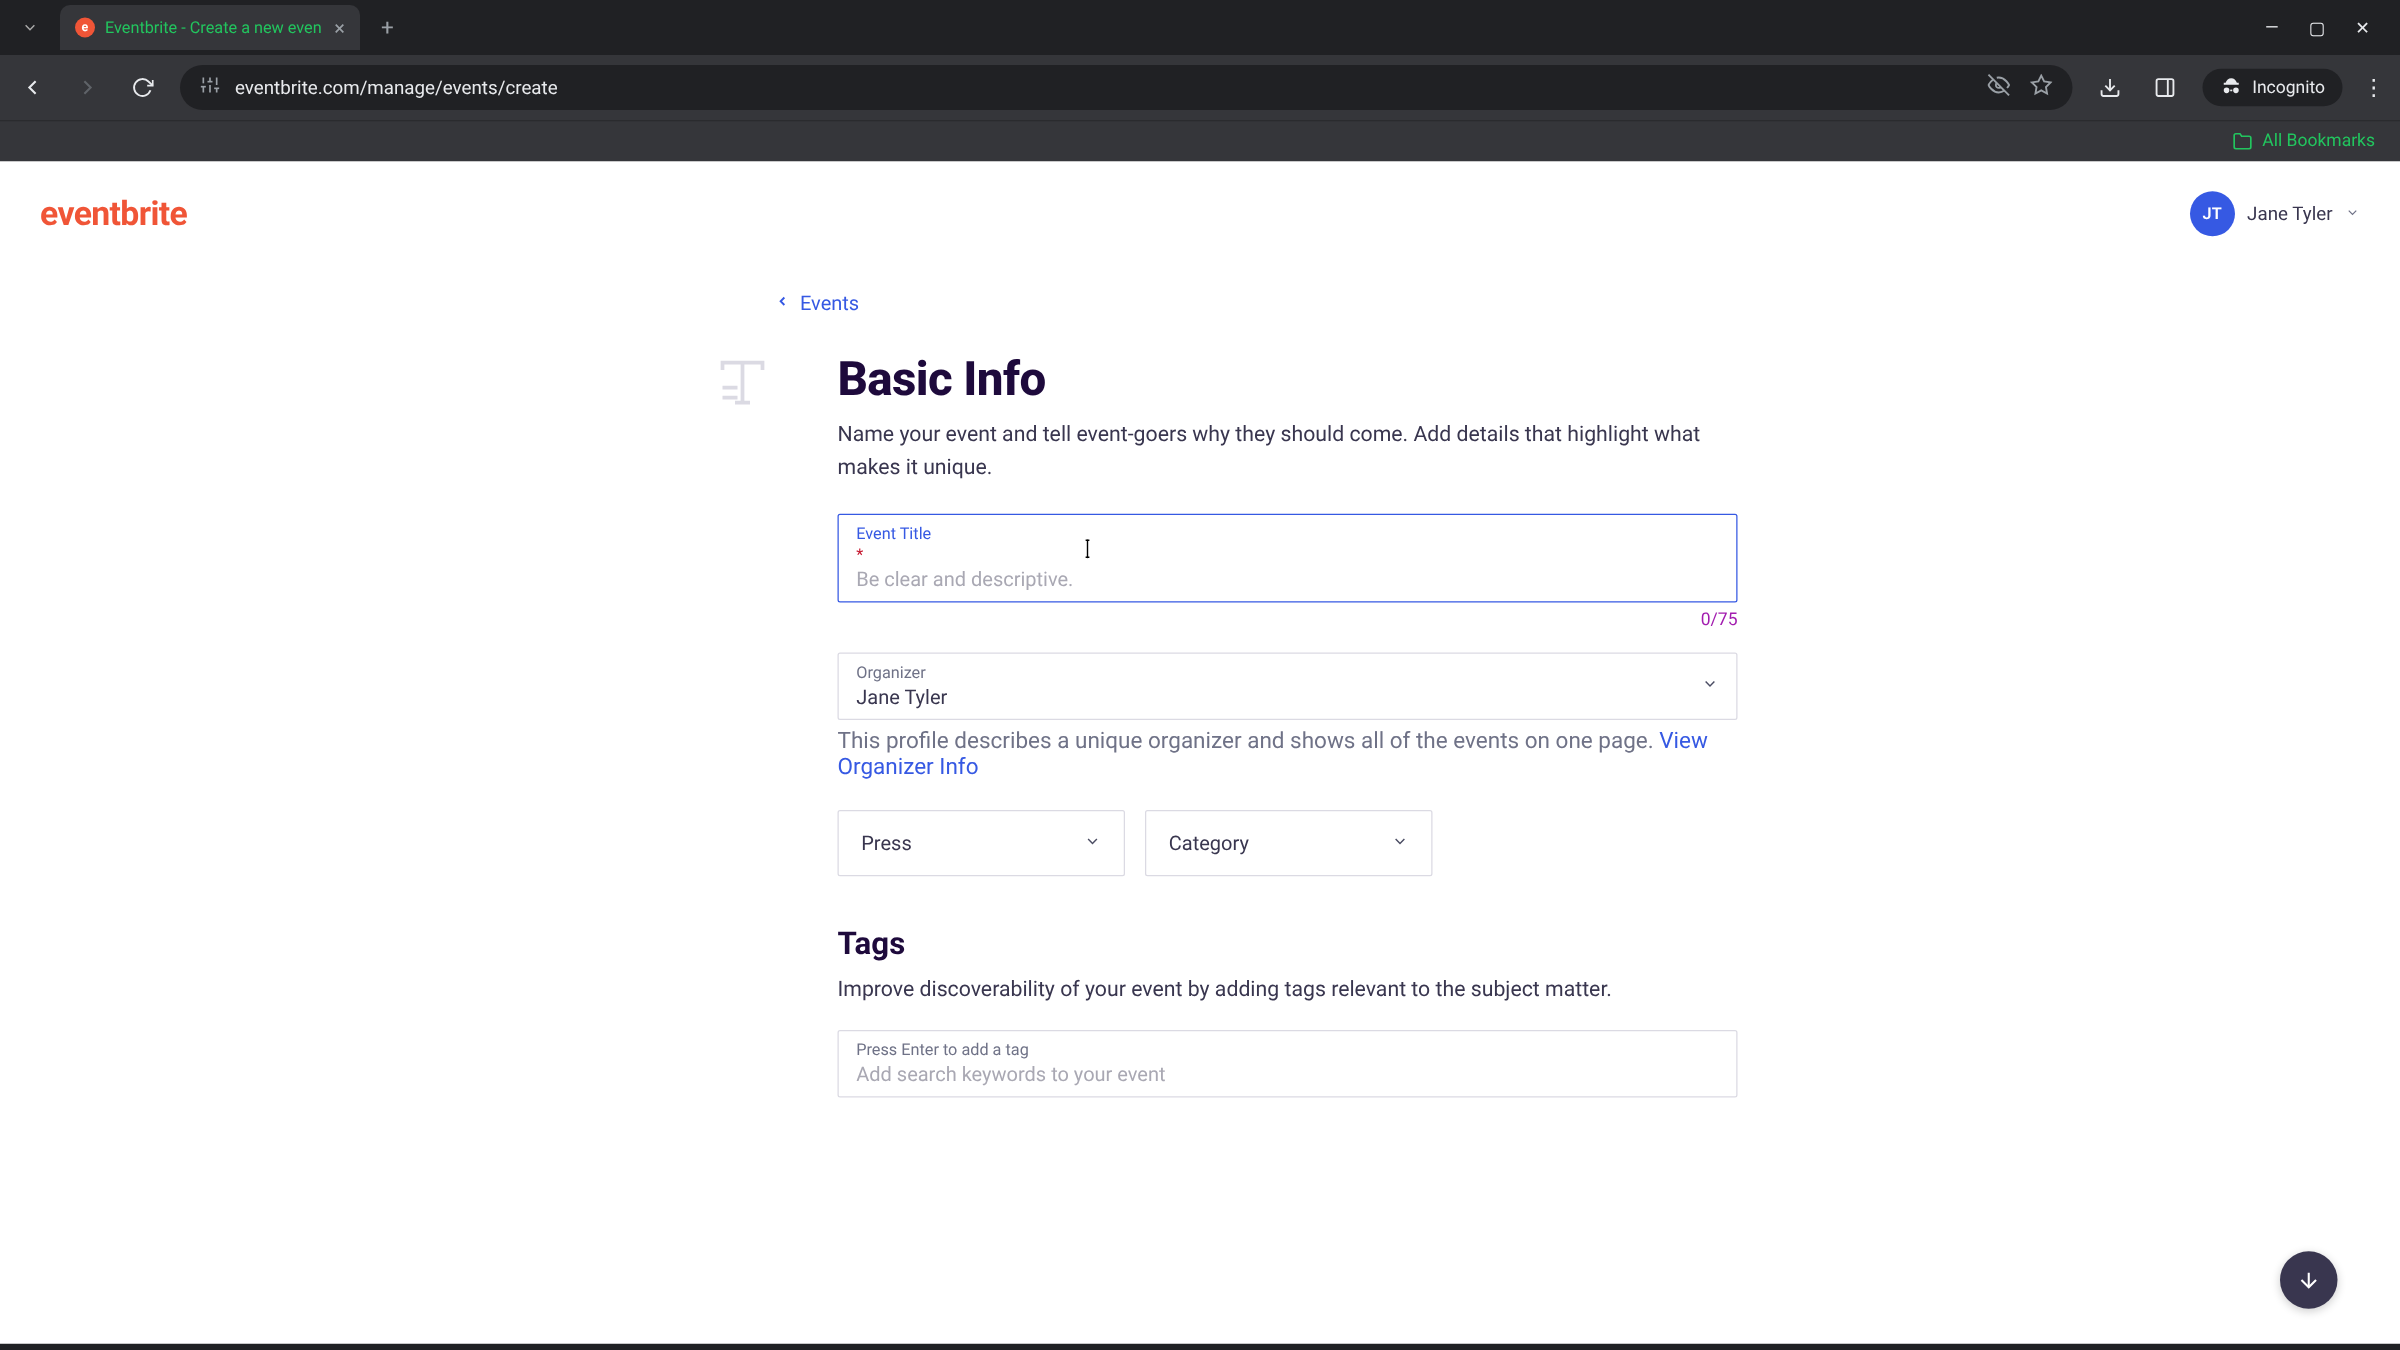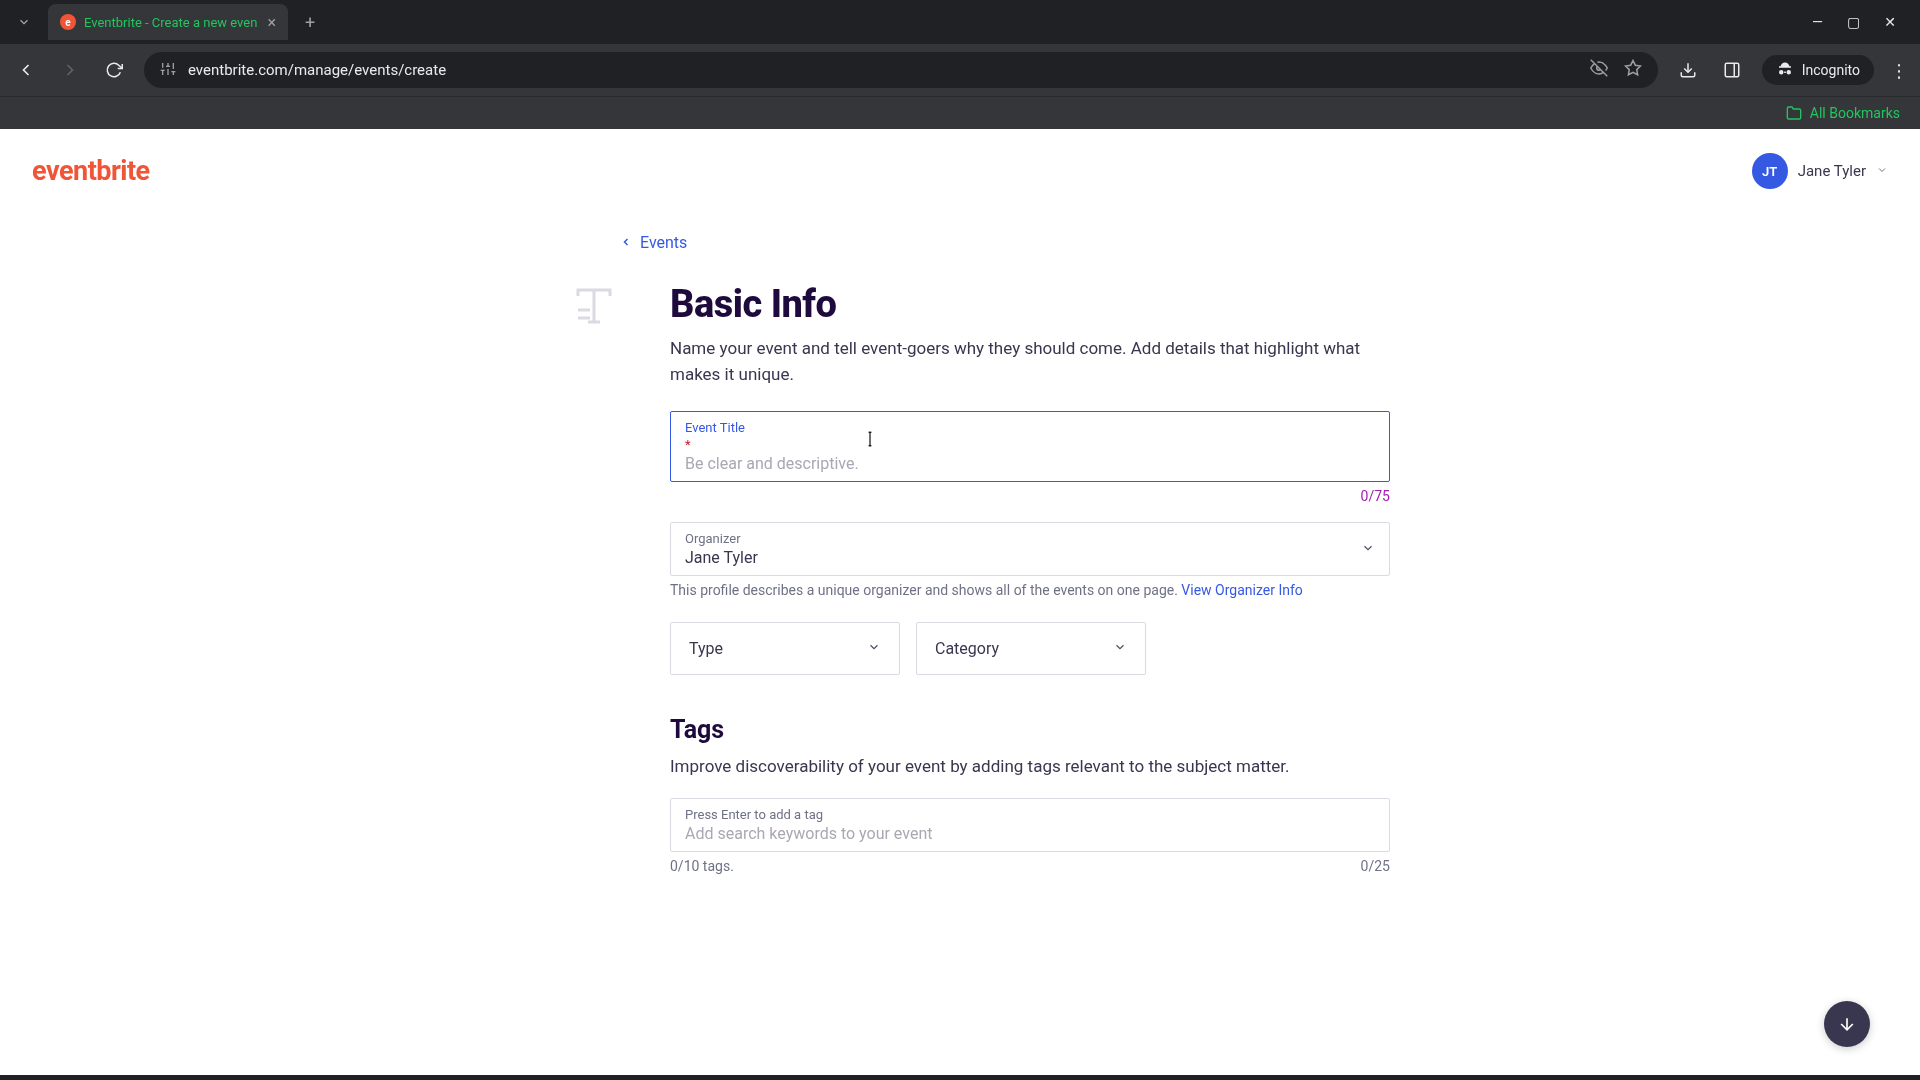--- a/index.html
+++ b/index.html
@@ -62,21 +62,21 @@
 .field-input::placeholder { color: #a9a8b3; }
 .field-counter { text-align: right; font-size: 14px; color: #a21caf; margin-bottom: 18px; }
 
 .select-field { border: 1px solid #dbdae3; border-radius: 2px; padding: 8px 14px; background: #fff; display: flex; align-items: center; justify-content: space-between; cursor: pointer; }
 .select-content { display: flex; flex-direction: column; }
 .select-label { font-size: 13px; color: #6f7287; }
 .select-value { font-size: 16px; color: #39364f; padding-top: 2px; }
 .select-chevron { color: #4b4d63; font-size: 14px; }
 .select-placeholder { font-size: 16px; color: #39364f; }
 
-.helper-text { font-size: 14px; color: #6f7287; margin-bottom: 24px; }
+.helper-text { font-size: 18px; color: #6f7287; margin-bottom: 24px; }
 .helper-link { color: #3659e3; cursor: pointer; }
 
 .type-row { display: flex; gap: 16px; margin-bottom: 40px; }
 .type-select { border: 1px solid #dbdae3; border-radius: 2px; padding: 16px 18px; width: 230px; display: flex; align-items: center; justify-content: space-between; cursor: pointer; }
 
 .subsection-title { font-size: 25px; font-weight: 700; color: #1e0a3c; margin-bottom: 10px; }
 
 .tags-footer { display: flex; justify-content: space-between; font-size: 14px; color: #6f7287; }
 
 .fab { position: absolute; bottom: 28px; right: 50px; width: 46px; height: 46px; border-radius: 50%; background: #39364f; color: #fff; display: flex; align-items: center; justify-content: center; font-size: 20px; cursor: pointer; box-shadow: 0 2px 8px rgba(0,0,0,0.2); }
@@ -252,21 +252,21 @@
                   <polyline points="6 9 12 15 18 9"></polyline>
                 </svg>
             </span>
           </div>
           <div class="helper-text">
             <span>This profile describes a unique organizer and shows all of the events on one page. </span><span class="helper-link">View Organizer Info</span>
           </div>
 
           <div class="type-row">
             <div class="type-select">
-              <span class="select-placeholder">Type</span>
+              <span class="select-placeholder">Press</span>
               <span class="select-chevron">
                 <svg width="14" height="14" viewBox="0 0 24 24" fill="none" stroke="currentColor" stroke-width="2">
                     <polyline points="6 9 12 15 18 9"></polyline>
                   </svg>
               </span>
             </div>
             <div class="type-select">
               <span class="select-placeholder">Category</span>
               <span class="select-chevron">
                 <svg width="14" height="14" viewBox="0 0 24 24" fill="none" stroke="currentColor" stroke-width="2">
@@ -278,24 +278,20 @@
 
           <h2 class="subsection-title">Tags</h2>
           <p class="section-desc" style="margin-bottom:18px;">Improve discoverability of your event by adding tags relevant to the subject matter.</p>
 
           <div class="field" style="margin-bottom:6px;">
             <div class="field-label">
               <span>Press Enter to add a tag</span>
             </div>
             <input class="field-input" placeholder="Add search keywords to your event" style="">
           </div>
-          <div class="tags-footer">
-            <span>0/10 tags.</span>
-            <span>0/25</span>
-          </div>
         </div>
       </div>
     </div>
   </div>
 
   <div class="fab">
     <svg width="20" height="20" viewBox="0 0 24 24" fill="none" stroke="currentColor" stroke-width="2">
         <line x1="12" y1="5" x2="12" y2="19"></line>
         <polyline points="19 12 12 19 5 12"></polyline>
       </svg>

